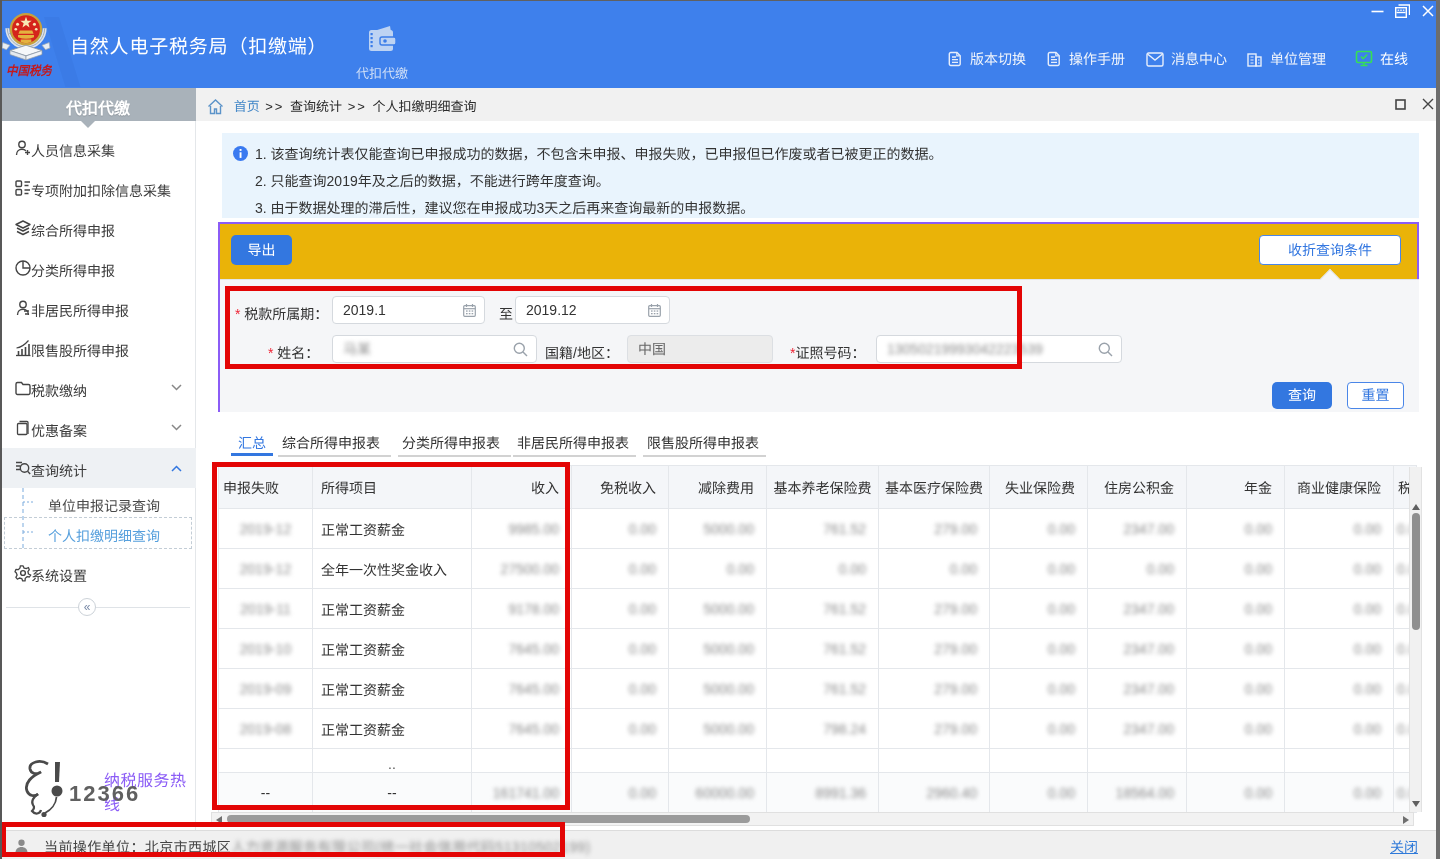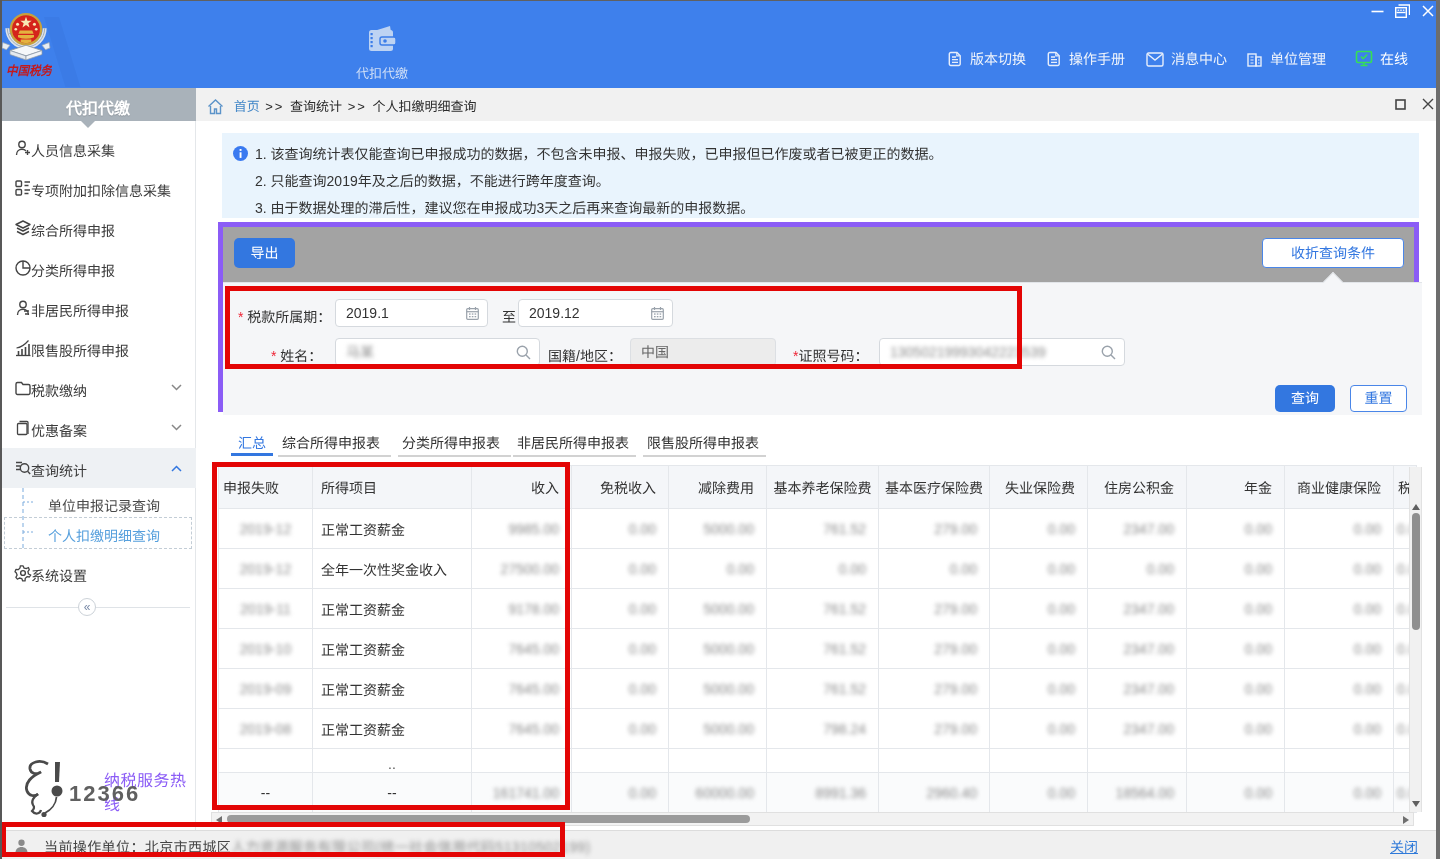--- a/index.html
+++ b/index.html
@@ -32,21 +32,21 @@
 .sitem{position:absolute;left:0;width:196px;height:40px;}
 .sitem .ico{position:absolute;left:14px;top:11px;width:18px;height:18px;}
 .sitem .txt{position:absolute;left:31px;top:12px;font-size:14px;color:#3c3c3c;}
 .sitem .chev{position:absolute;right:14px;top:16px;}
 .sel{background:#eef1f4;}
 .subitem{position:absolute;left:0;width:196px;font-size:14px;color:#4a4a4a;}
 
 #main{left:197px;top:121px;width:1237px;height:709px;background:#fff;}
 #infobox{left:25px;top:12px;width:1197px;height:85px;background:#e9f4fd;font-size:14px;color:#333;}
 #infobox .ln{position:absolute;left:33px;white-space:nowrap;}
-#panel{left:21px;top:101px;width:1201px;height:190px;border:5px solid #8b5cf6;background:#a3a3a3;}
+#panel{left:21px;top:101px;width:1201px;height:190px;border:2px solid #8b5cf6;background:#eab308;}
 #formbg{left:0px;top:55px;width:1199px;height:133px;background:#f5f6f8;border-top:1px solid #e2e5e9;}
 .btn-blue{position:absolute;background:#3377e0;color:#fff;font-size:14px;text-align:center;border-radius:5px;}
 .btn-white{position:absolute;background:#fff;color:#3377e0;font-size:14px;text-align:center;border:1px solid #4a86e8;border-radius:4px;}
 .flabel{position:absolute;font-size:14px;color:#333;white-space:nowrap;}
 .red{color:#e23;}
 .finput{position:absolute;height:28px;background:#fff;border:1px solid #d5d9de;border-radius:4px;font-size:14px;color:#333;line-height:26px;padding-left:10px;}
 
 .tab{position:absolute;top:311px;font-size:14px;color:#333;}
 .tabline{position:absolute;top:334px;height:2px;background:#d2d2d2;}
 
@@ -92,20 +92,21 @@
     <path d="M21,26.5 h14 l1.5,3.5 h-17 z" fill="#e4b33f"></path>
     <path d="M19,31.5 h18 v2.5 q-9,3.5 -18,0 z" fill="#e4b33f"></path>
     <path d="M22,36.5 h12 v3 q-6,2.5 -12,0 z" fill="#e4b33f"></path>
     <path d="M10,49 l18,-6 l18,6 l-18,6 z" fill="#f4f7fa" stroke="#8d98a5" stroke-width="1"></path>
     <path d="M10,49 l18,6 l0,4.5 l-18,-6 z" fill="#e4e9ef" stroke="#8d98a5" stroke-width="0.8"></path>
     <path d="M46,49 l-18,6 l0,4.5 l18,-6 z" fill="#f0f3f7" stroke="#8d98a5" stroke-width="0.8"></path>
   </svg>
   <svg class="abs" style="left:6px;top:62px" width="46" height="15" viewBox="0 0 52 16">
     <text x="0" y="13" font-size="14" font-weight="bold" fill="#c3191c" font-family="Liberation Serif,serif" font-style="italic" textLength="52" lengthAdjust="spacingAndGlyphs">中国税务</text>
   </svg>
+  <div class="abs" id="title">自然人电子税务局（扣缴端）</div>
 
   <svg class="abs" style="left:366px;top:24px" width="30" height="28" viewBox="0 0 30 28">
     <polygon points="8,6 24,1 25,7" fill="#bdd3f3"></polygon>
     <rect x="3" y="5" width="24" height="21" rx="2.5" fill="#bdd3f3"></rect>
     <rect x="14" y="12" width="16" height="8" rx="2" fill="#bdd3f3" stroke="#3b7de9" stroke-width="1.4"></rect>
     <circle cx="19" cy="16" r="1.8" fill="#3b7de9"></circle>
     <g fill="#3b7de9">
       <rect x="4.5" y="8" width="2.2" height="2.2"></rect>
           <rect x="4.5" y="12" width="2.2" height="2.2"></rect>
       <rect x="4.5" y="16" width="2.2" height="2.2"></rect>

